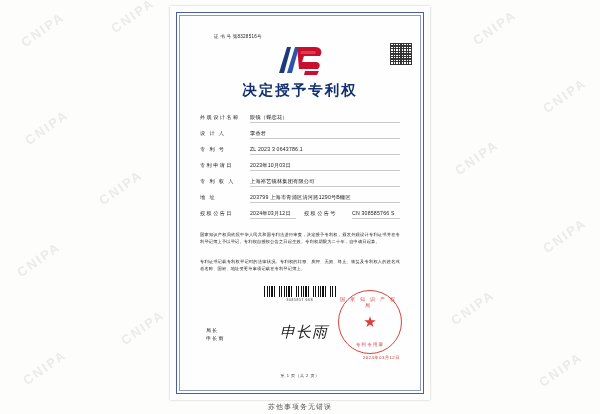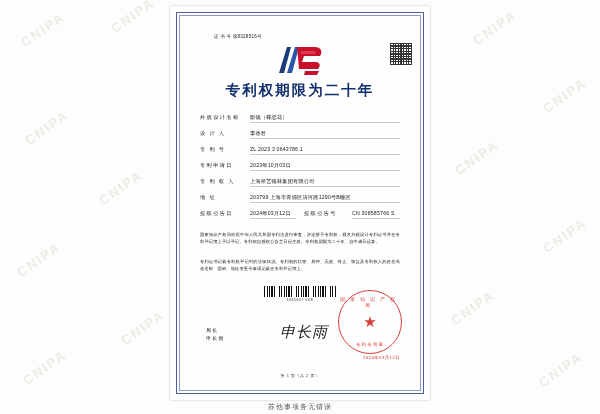--- a/index.html
+++ b/index.html
@@ -249,21 +249,21 @@
             <path d="M8 30 L16 4 L20 4 L13 30 Z" fill="#1b3a7a"></path>
             <path d="M16 30 L24 4 L28 4 L21 30 Z" fill="#2a55a8"></path>
             <path d="M26 4 L44 4 C50 4 52 9 49 13 L33 13 L31 19 L45 19 C49 19 50 23 47 26 L28 26 Z" fill="#c8102e"></path>
             <path d="M30 8 L43 8 C45 8 45.5 10 44 11 L29.5 11 Z" fill="#e03a4e"></path>
             <path d="M34 28 L48 28 L46 32 L33 32 Z" fill="#c8102e"></path>
           </svg>
         </div>
         <div class="qr"></div>
       </div>
 
-      <div class="title">专利权期限为二十年</div>
+      <div class="title">决定授予专利权</div>
 
       <div class="fields">
         <div class="frow">
           <div class="flabel">外观设计名称</div>
           <div class="fvalue">眼镜（蝶恋花）</div>
         </div>
         <div class="frow">
           <div class="flabel">设 计 人</div>
           <div class="fvalue">李香君</div>
         </div>

